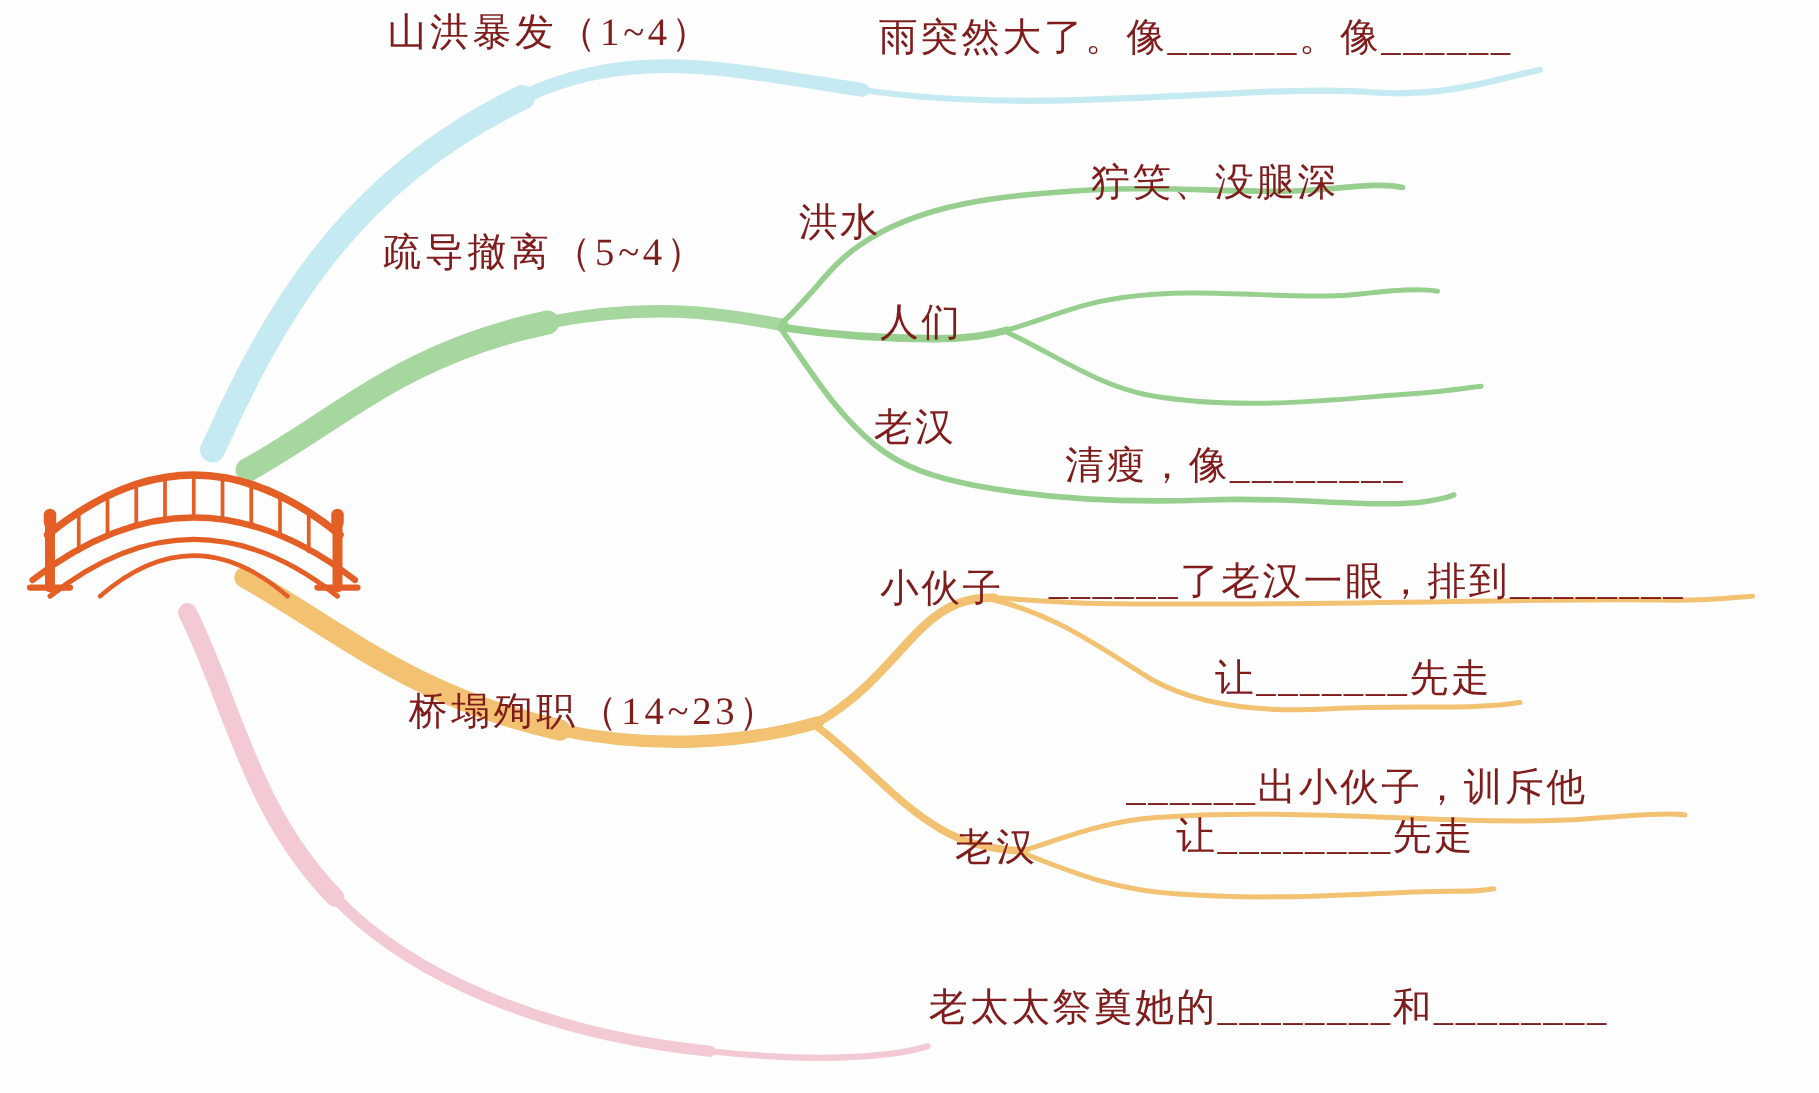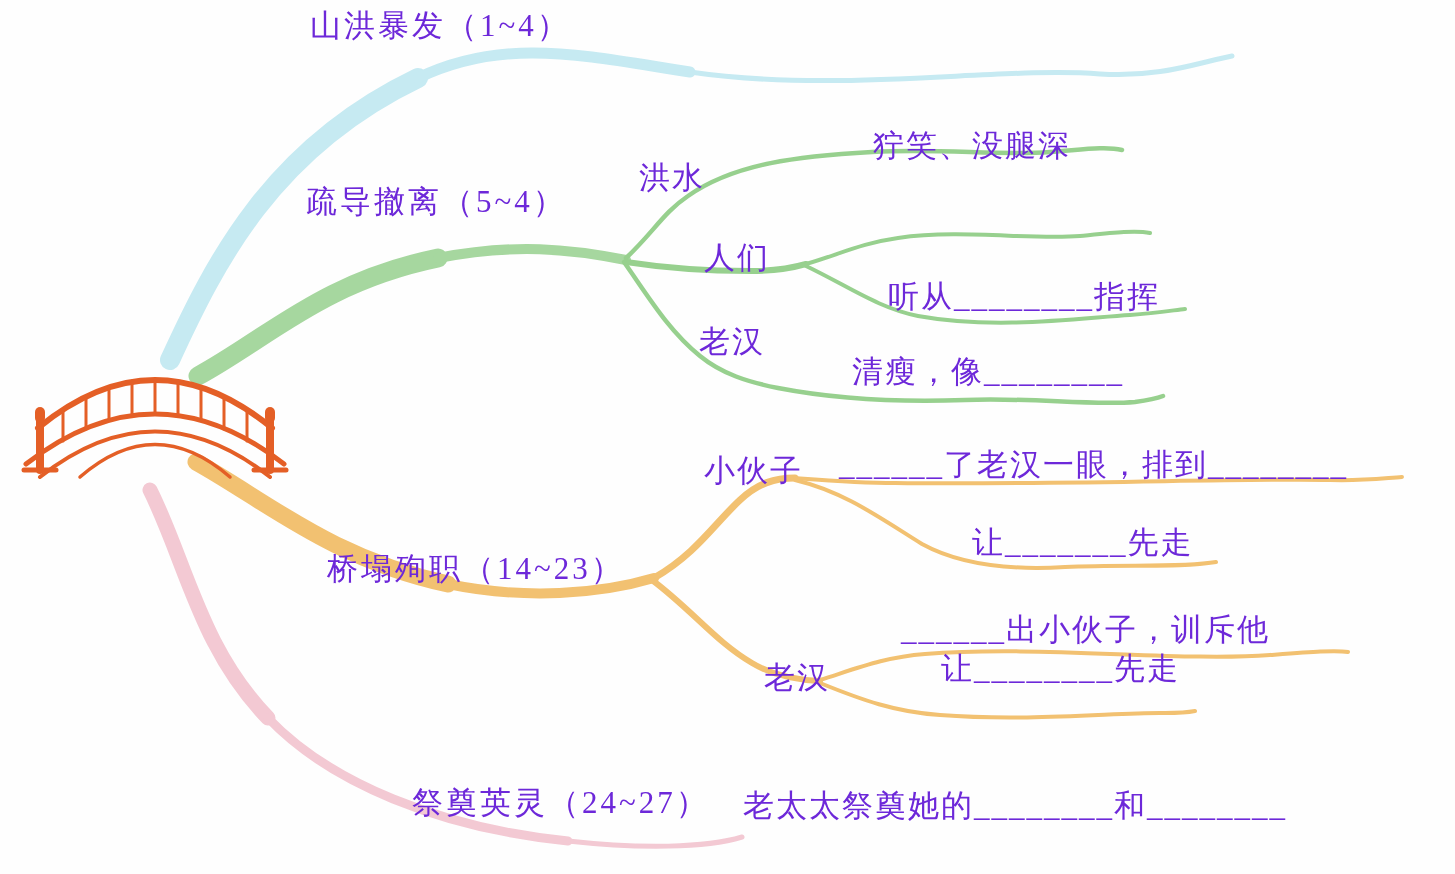--- a/index.html
+++ b/index.html
@@ -7,21 +7,21 @@
     width: 1455px; height: 874px;
     position: relative; overflow: hidden;
     background: #fefefe;
     font-family: "Liberation Serif", "DejaVu Serif", serif;
   }
   .canvas { position: absolute; inset: 0; width: 1455px; height: 874px; }
   svg.map-svg { position: absolute; top: 0; left: 0; }
   .label {
     position: absolute;
     white-space: nowrap;
-    color: #6d28d9;
+    color: #7f1d1d;
     font-size: 31px;
     line-height: 1.15;
     letter-spacing: 2px;
     font-family: Liberation Serif, serif;
   }
   .main-label { letter-spacing: 3px; }
 </style>
 </head>
 <body>
 
@@ -82,33 +82,32 @@
       <path d="M 40,420 L 40,470" stroke-width="8"></path>
       <path d="M 270,420 L 270,470" stroke-width="8"></path>
       <path d="M 40,412 L 40,418" stroke-width="10"></path>
       <path d="M 270,412 L 270,418" stroke-width="10"></path>
       <path d="M 24,470 L 56,470" stroke-width="5"></path>
       <path d="M 254,470 L 286,470" stroke-width="5"></path>
     </g>
   </svg>
 
   <div class="label main-label" style="left:310px; top:8px;">山洪暴发（1~4）</div>
+  <div class="label" style="left:703px; top:12px;">雨突然大了。像______。像______</div>
 
   <div class="label main-label" style="left:306px; top:184px;">疏导撤离（5~4）</div>
   <div class="label" style="left:639px; top:160px;">洪水</div>
   <div class="label" style="left:873px; top:128px;">狞笑、没腿深</div>
   <div class="label" style="left:704px; top:240px;">人们</div>
-  <div class="label" style="left:888px; top:279px;">听从________指挥</div>
   <div class="label" style="left:699px; top:324px;">老汉</div>
   <div class="label" style="left:852px; top:354px;">清瘦，像________</div>
 
   <div class="label main-label" style="left:327px; top:524px;margin-top:27px;">桥塌殉职（14~23）</div>
   <div class="label" style="left:704px; top:453px;">小伙子</div>
   <div class="label" style="left:839px; top:447px;text-align:center;">______了老汉一眼，排到________</div>
   <div class="label" style="left:972px; top:525px;">让_______先走</div>
   <div class="label" style="left:901px; top:612px;">______出小伙子，训斥他</div>
   <div class="label" style="left:764px; top:660px;">老汉</div>
   <div class="label" style="left:941px; top:651px;text-align:center;">让________先走</div>
 
-  <div class="label main-label" style="left:412px; top:785px;">祭奠英灵（24~27）</div>
   <div class="label" style="left:743px; top:788px;">老太太祭奠她的________和________</div>
 
 </div>
 
 </body></html>

